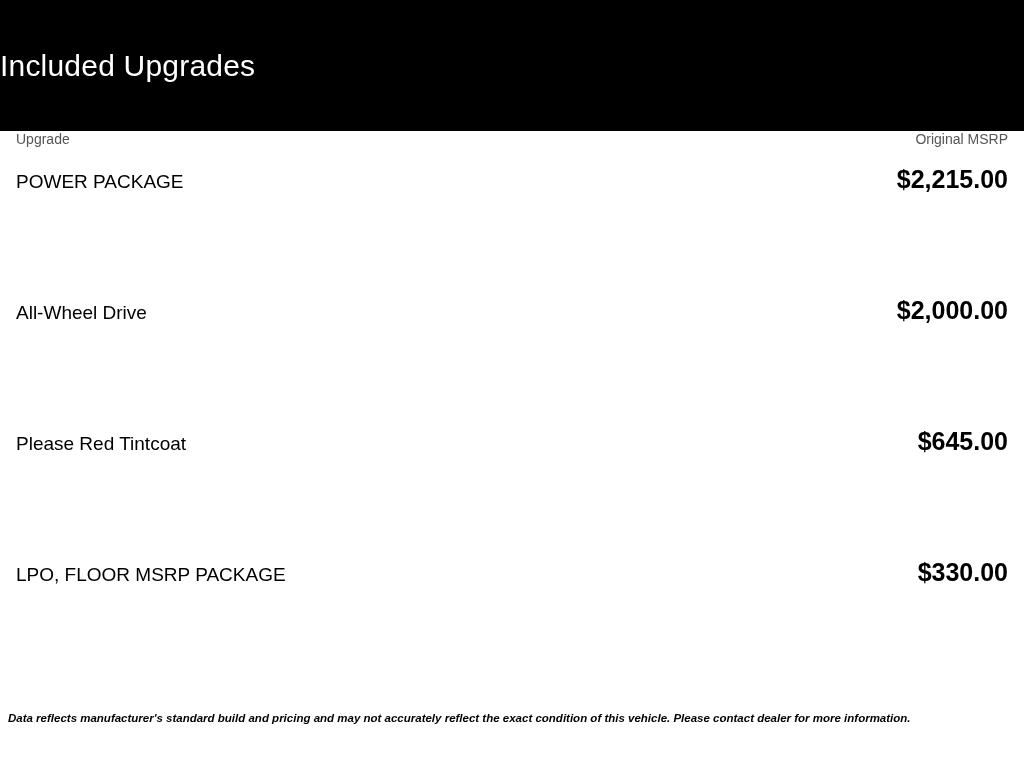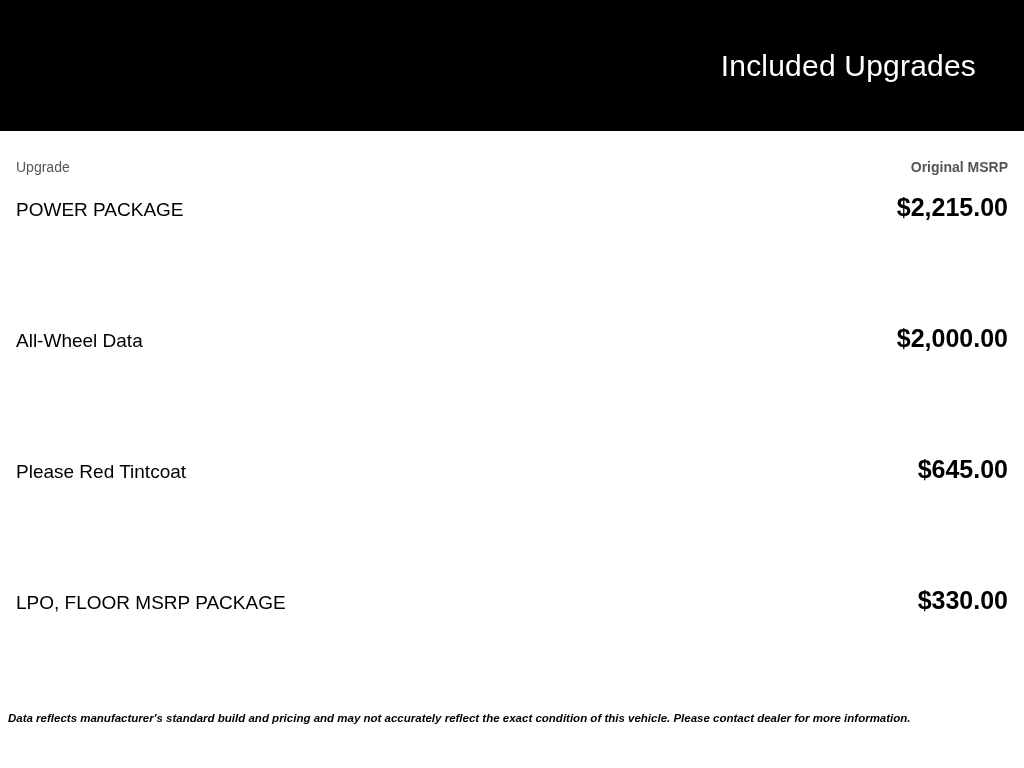--- a/index.html
+++ b/index.html
@@ -20,47 +20,44 @@
     height: 768px;
     position: relative;
     background: #ffffff;
   }
   .header-bar {
     width: 100%;
     height: 131px;
     background: #000000;
     display: flex;
     align-items: center;
-    justify-content: flex-end;
     padding-right: 48px;
   }
   .header-title {
     color: #ffffff;
     font-size: 30px;
     font-weight: 400;
     letter-spacing: 0.2px;
     line-height: 1;
   }
   .content {
     padding: 0 16px;
   }
   .col-head-row {
     display: flex;
     justify-content: space-between;
     align-items: baseline;
-    padding-top: 28px;
   }
   .col-head {
     font-size: 14px;
     color: #555555;
     font-weight: 400;
   }
   .col-head.right {
     text-align: right;
-    font-weight: bold;
   }
   .rows {
     margin-top: 20px;
   }
   .row {
     display: flex;
     justify-content: space-between;
     align-items: baseline;
     height: 131px;
   }
@@ -107,21 +104,21 @@
     </div>
 
     <div class="rows">
 
       <div class="row">
         <div class="row-label">POWER PACKAGE</div>
         <div class="row-price">$2,215.00</div>
       </div>
 
       <div class="row">
-        <div class="row-label">All-Wheel Data</div>
+        <div class="row-label">All-Wheel Drive</div>
         <div class="row-price">$2,000.00</div>
       </div>
 
       <div class="row">
         <div class="row-label">Please Red Tintcoat</div>
         <div class="row-price">$645.00</div>
       </div>
 
       <div class="row">
         <div class="row-label">LPO, FLOOR MSRP PACKAGE</div>

